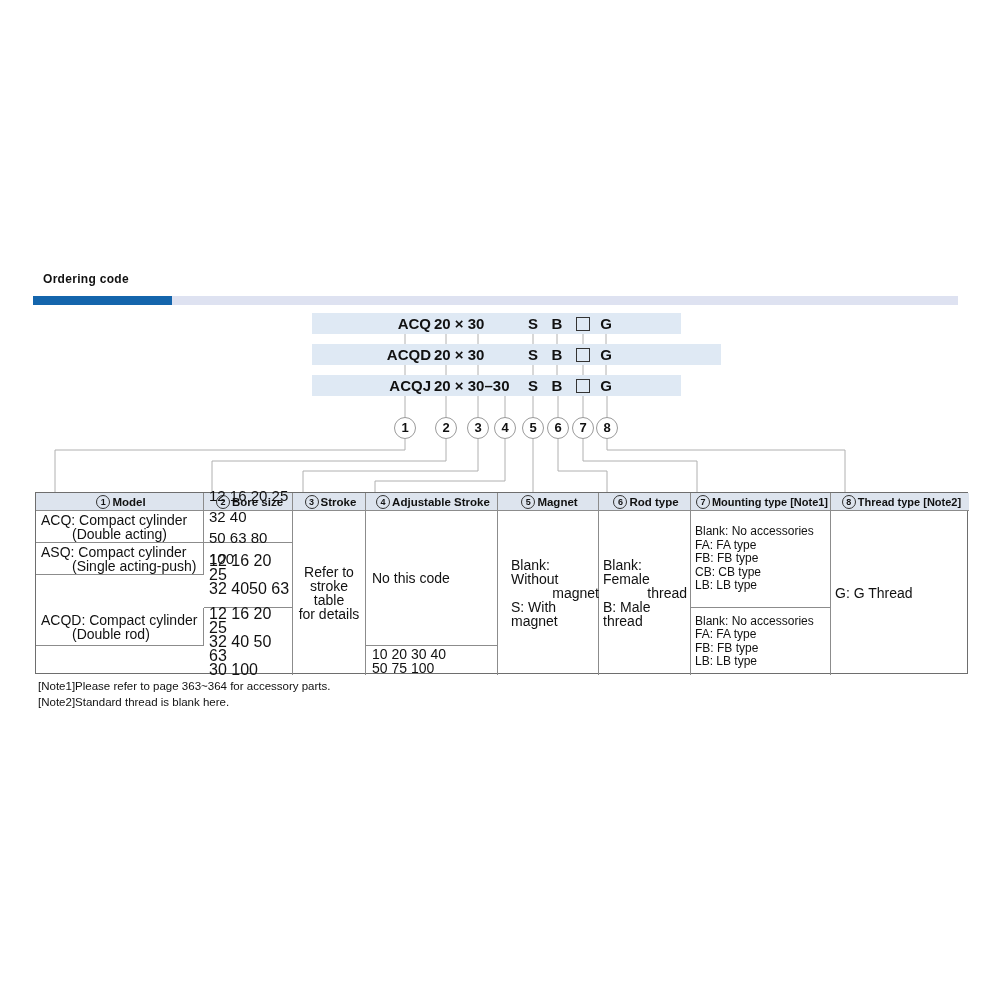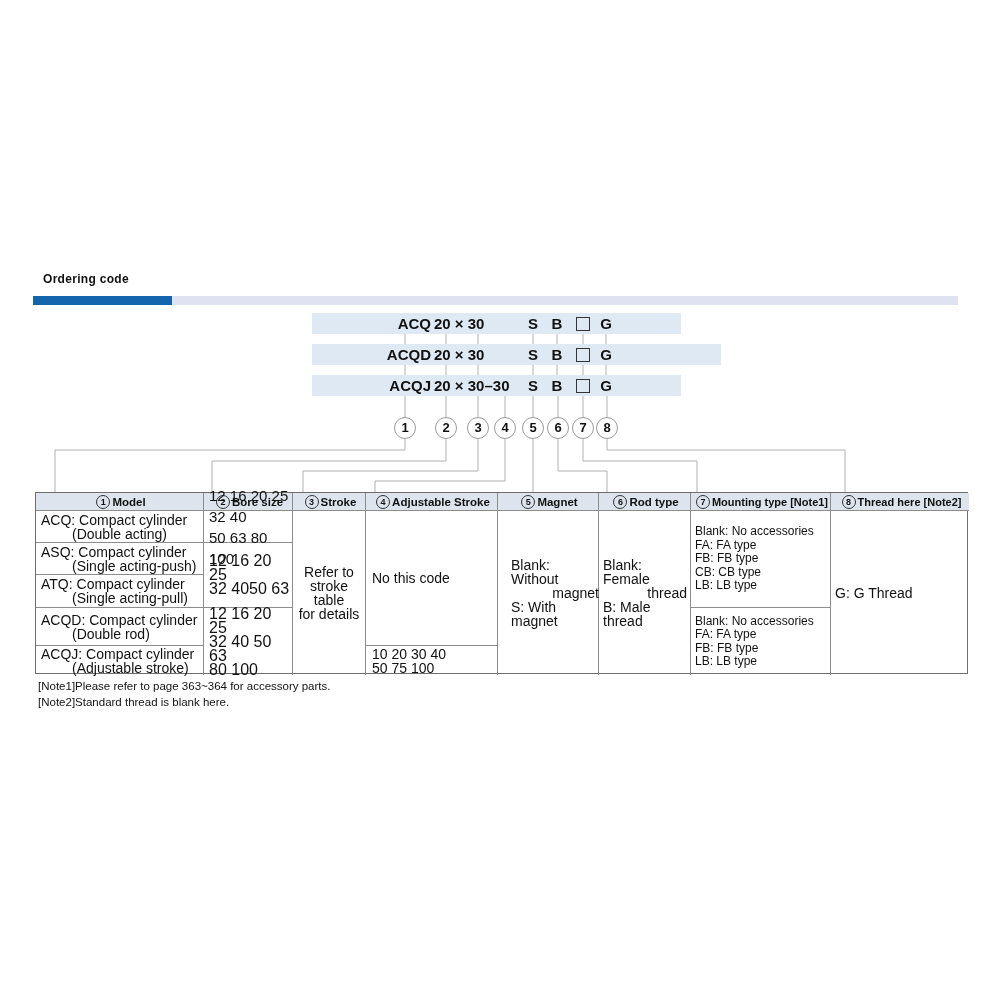--- a/index.html
+++ b/index.html
@@ -164,56 +164,48 @@
   <div class="cell hcell" style="left:563px;top:0;width:92px;height:18px;">
     <span class="hnum">6</span>
     <span>Rod type</span>
   </div>
   <div class="cell hcell small" style="left:655px;top:0;width:140px;height:18px;">
     <span class="hnum">7</span>
     <span>Mounting type [Note1]</span>
   </div>
   <div class="cell hcell small lastcol" style="left:795px;top:0;width:138px;height:18px;">
     <span class="hnum">8</span>
-    <span>Thread here [Note2]</span>
+    <span>Thread type [Note2]</span>
   </div>
 
   <div class="cell" style="left:0;top:18px;width:168px;height:32px;">
     <div class="pl5">ACQ: Compact cylinder</div>
     <div class="mline2">(Double acting)</div>
   </div>
   <div class="cell" style="left:0;top:50px;width:168px;height:32px;">
     <div class="pl5">ASQ: Compact cylinder</div>
     <div class="mline2">(Single acting-push)</div>
   </div>
-  <div class="cell" style="left:0;top:82px;width:168px;height:33px;">
-    <div class="pl5">ATQ: Compact cylinder</div>
-    <div class="mline2">(Single acting-pull)</div>
-  </div>
   <div class="cell" style="left:0;top:115px;width:168px;height:38px;">
     <div class="pl5">ACQD: Compact cylinder</div>
     <div class="mline2">(Double rod)</div>
   </div>
-  <div class="cell lastrow" style="left:0;top:153px;width:168px;height:29px;">
-    <div class="pl5">ACQJ: Compact cylinder</div>
-    <div class="mline2">(Adjustable stroke)</div>
-  </div>
 
   <div class="cell bore-sm" style="left:168px;top:18px;width:89px;height:32px;">
     <div class="pl5">12 16 20 25 32 40</div>
     <div class="pl5">50 63 80 100</div>
   </div>
   <div class="cell bore" style="left:168px;top:50px;width:89px;height:65px;">
     <div class="pl5">12 16 20 25</div>
     <div class="pl5">32 4050 63</div>
   </div>
   <div class="cell bore lastrow" style="left:168px;top:115px;width:89px;height:67px;">
     <div class="pl5">12 16 20 25</div>
     <div class="pl5">32 40 50 63</div>
-    <div class="pl5">80 100</div>
+    <div class="pl5">30 100</div>
   </div>
 
   <div class="cell lastrow" style="left:257px;top:18px;width:73px;height:164px;">
     <div class="center">Refer to</div>
     <div class="center">stroke table</div>
     <div class="center">for details</div>
   </div>
 
   <div class="cell" style="left:330px;top:18px;width:132px;height:135px;">
     <div class="pl6">No this code</div>

